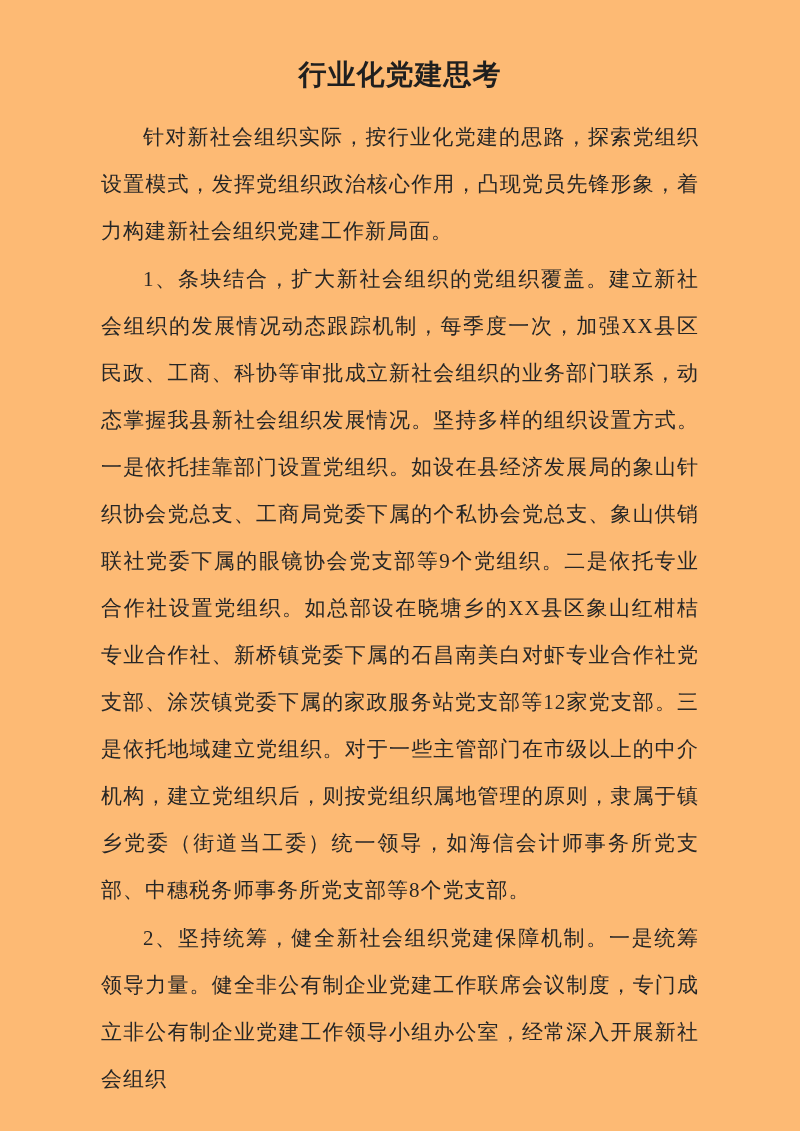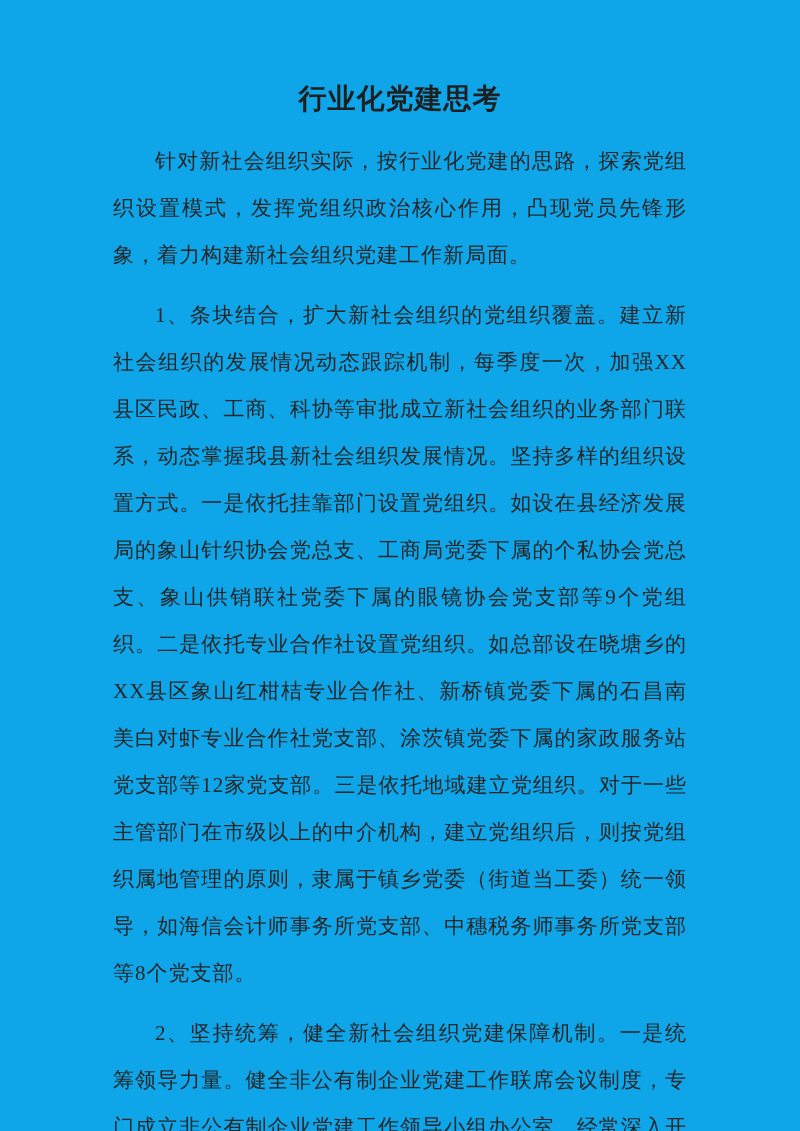--- a/index.html
+++ b/index.html
@@ -10,38 +10,38 @@
   body {
     width: 800px;
     height: 1131px;
     font-family: "Liberation Serif", serif;
     color: #262626;
   }
   .doc-page {
     position: relative;
     width: 800px;
     height: 1131px;
-    background: #0ea5e9;
+    background: #fdba74;
     box-sizing: border-box;
-    padding: 80px 100px 0 100px;
+    padding: 56px 100px 0 100px;
     overflow: hidden;
   }
   .doc-title {
     margin: 0 0 20px 0;
     text-align: center;
     font-size: 28px;
     font-weight: bold;
     color: #1f1f1f;
     letter-spacing: 1px;
   }
   .doc-body {
     width: 600px;
   }
   .doc-para {
-    margin: 13px;
+    margin: 1px;
     text-indent: 2em;
     font-size: 21px;
     line-height: 47px;
     letter-spacing: 1px;
     text-align: justify;
     text-justify: inter-ideograph;
     color: #262626;
     word-break: break-all;
   }
   .doc-footer {

